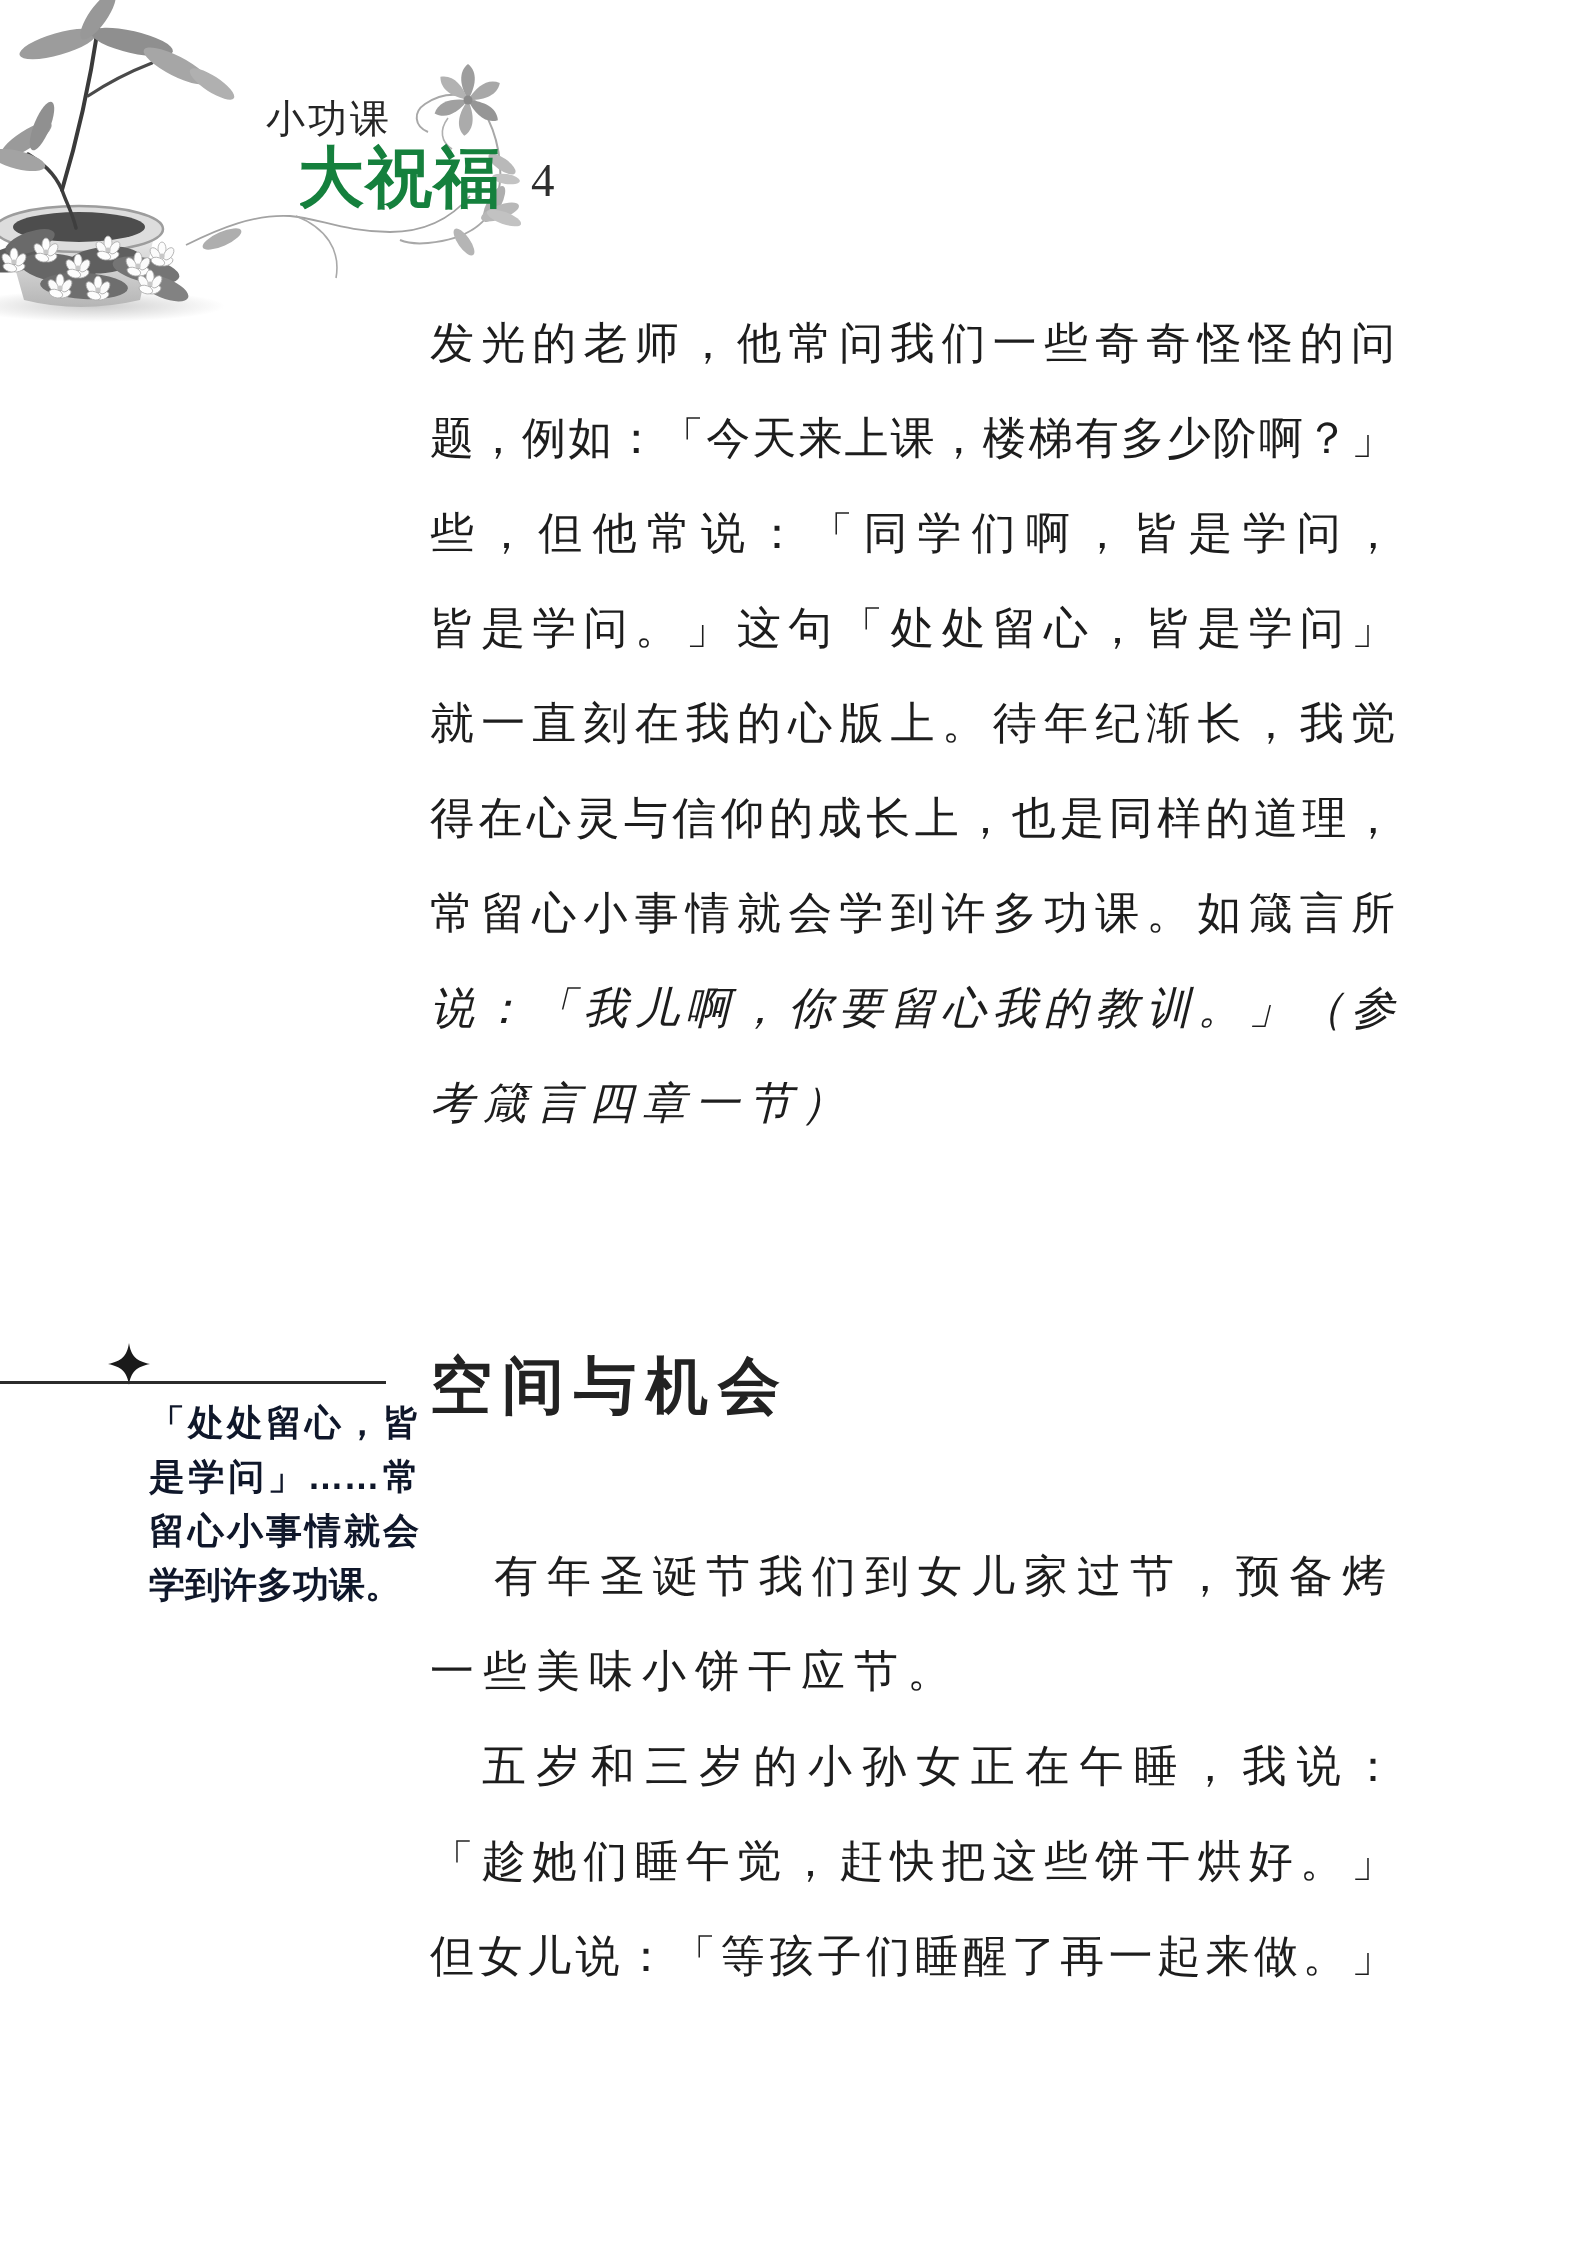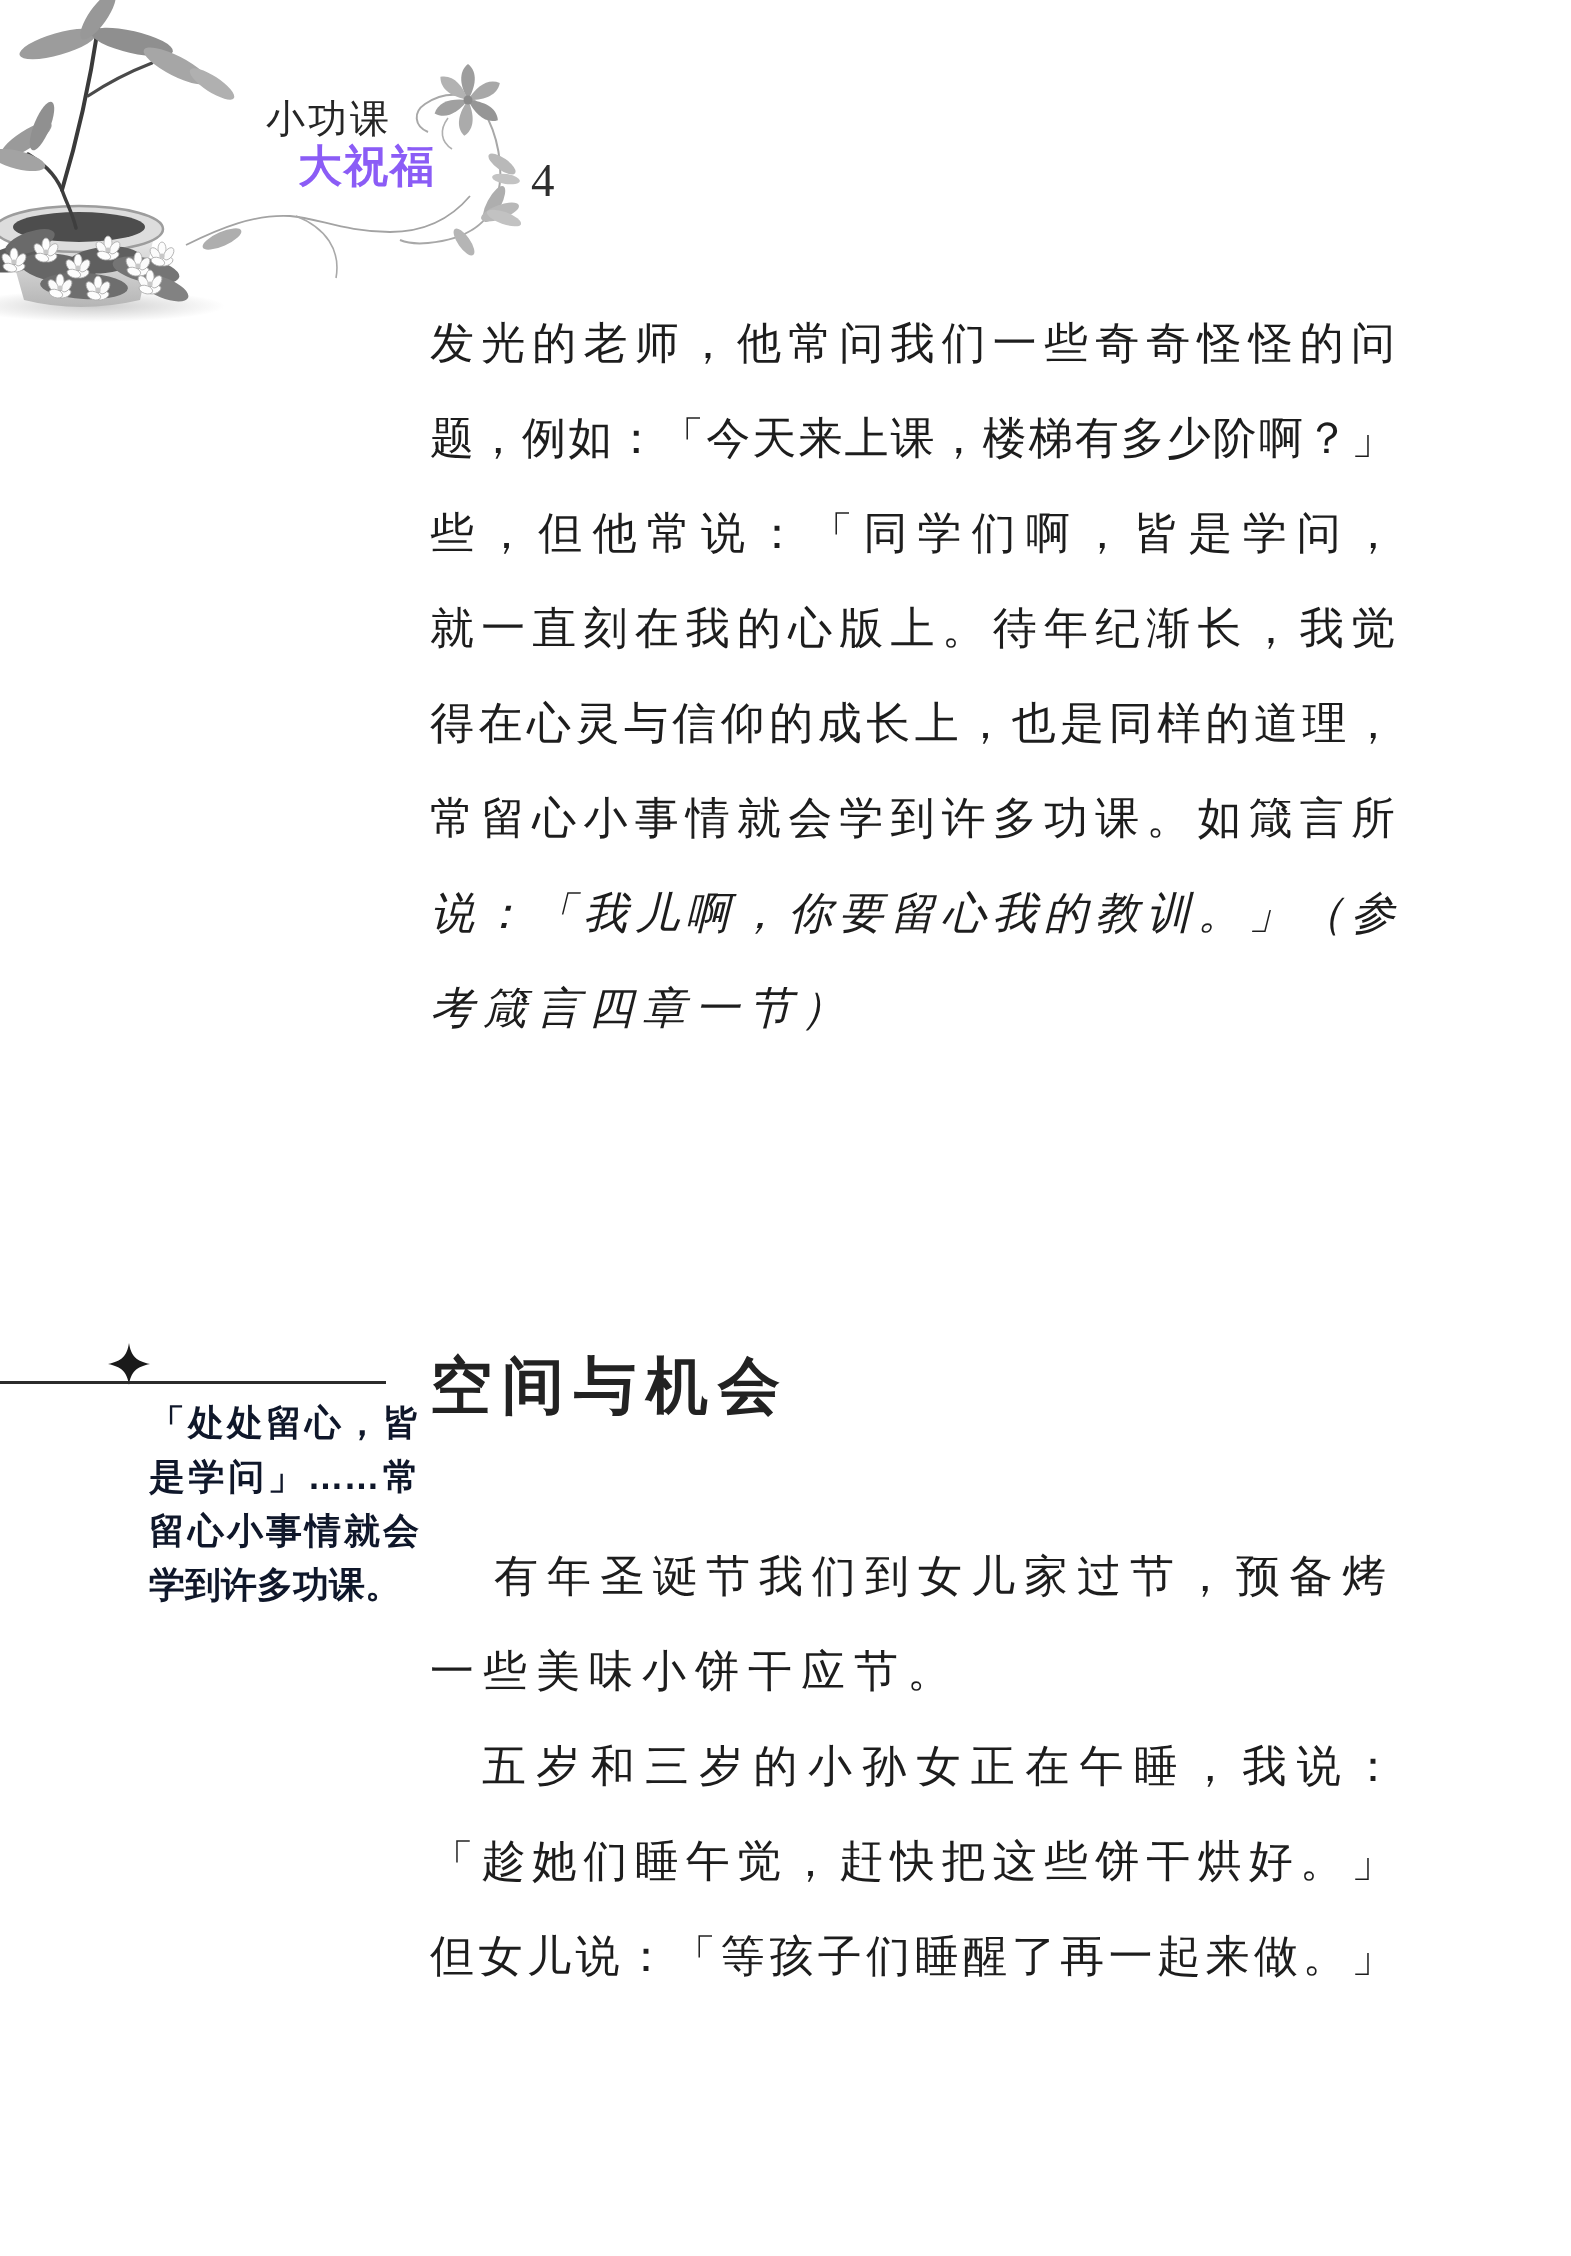--- a/index.html
+++ b/index.html
@@ -11,22 +11,22 @@
 
   
   .header-art { position:absolute; left:0; top:0; }
   .series-title-small {
     position:absolute; left:266px; top:99px; line-height:1;
     font-family:Liberation Sans, sans-serif; font-size:39px;
     font-weight:500; letter-spacing:3px; color:#262626; white-space:nowrap;
   }
   .series-title-large {
     position:absolute; left:298px; top:144px; line-height:1;
-    font-family:"Liberation Sans", sans-serif; font-size:44px;
-    font-weight:bold; letter-spacing:2px; color:#8b5cf6; white-space:nowrap;
+    font-family:"Liberation Sans", sans-serif; font-size:66px;
+    font-weight:bold; letter-spacing:2px; color:#15803d; white-space:nowrap;
   }
   .page-number {
     position:absolute; left:531px; top:157px; line-height:1;
     font-size:47px; color:#2e2e2e;
   }
 
   
   .col { position:absolute; left:430px; width:965px; }
   .p1 { top:296px; }
   .p23 { top:1529px; }
@@ -150,20 +150,21 @@
   </svg>
 
   <div class="series-title-small">小功课</div>
   <div class="series-title-large">大祝福</div>
   <div class="page-number">4</div>
 
   <div class="col p1">
     <div class="bline j">发光的老师，他常问我们一些奇奇怪怪的问</div>
     <div class="bline j">题，例如：「今天来上课，楼梯有多少阶啊？」</div>
     <div class="bline j">些，但他常说：「同学们啊，皆是学问，</div>
+    <div class="bline j">皆是学问。」这句「处处留心，皆是学问」</div>
     <div class="bline j">就一直刻在我的心版上。待年纪渐长，我觉</div>
     <div class="bline j">得在心灵与信仰的成长上，也是同样的道理，</div>
     <div class="bline j">常留心小事情就会学到许多功课。如箴言所</div>
     <div class="bline j kai">说：「我儿啊，你要留心我的教训。」（参</div>
     <div class="bline kai">考箴言四章一节）</div>
   </div>
 
   <svg class="sidebar-star" width="44" height="44" viewBox="0 0 44 44">
     <path d="M22,1 C24,14 29,19 43,22 C29,25 24,30 22,43 C20,30 15,25 1,22 C15,19 20,14 22,1 Z" fill="#1a1a1a"></path>
   </svg>

